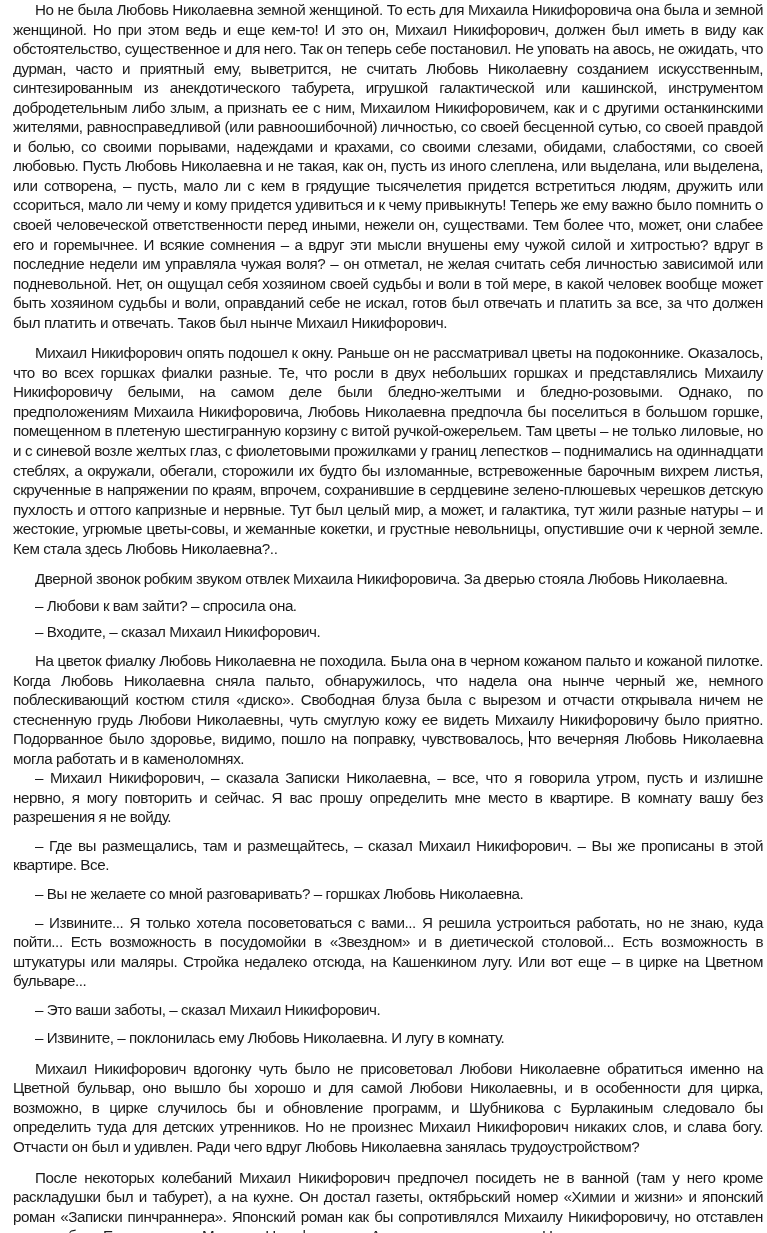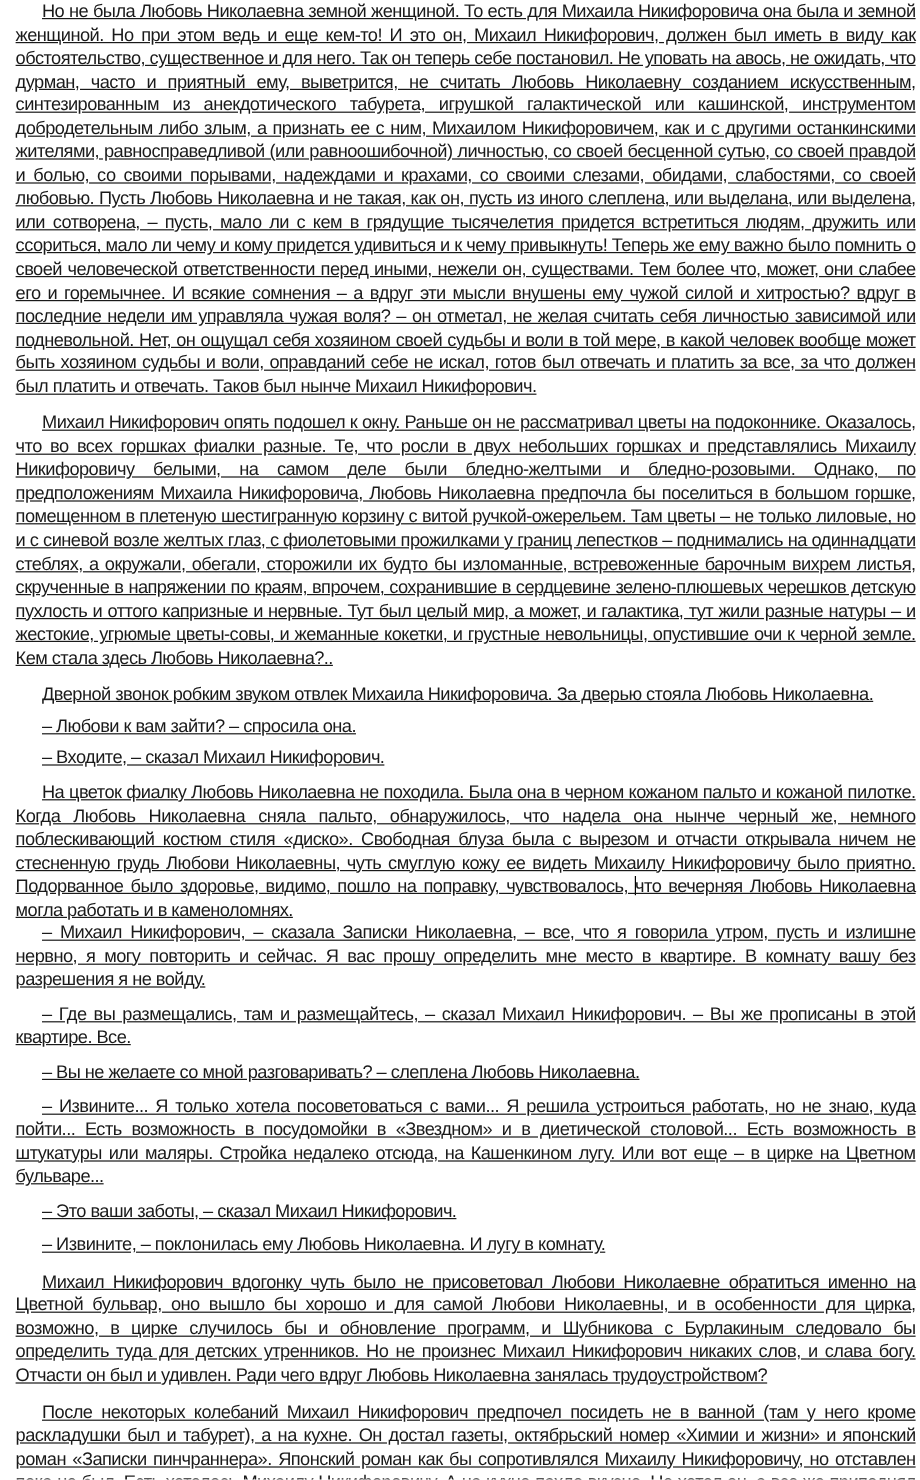--- a/index.html
+++ b/index.html
@@ -18,21 +18,20 @@
     font-family: "Liberation Sans", sans-serif;
     font-size: 15.2px;
     line-height: 19.55px;
     letter-spacing: -0.45px;
     word-spacing: 0px;
   }
   .page p {
     margin: 0;
     text-align: justify;
     text-indent: 22px;
-    text-decoration: underline;
   }
   .page p.gap { margin-top: 8px; }
   .page p.dlg {
     text-indent: 22px;
     margin-top: 8px;
   }
   .cursor {
     display: inline-block;
     width: 1px;
     height: 16px;
@@ -46,20 +45,20 @@
 
 <div class="page">
   <p>Но не была Любовь Николаевна земной женщиной. То есть для Михаила Никифоровича она была и земной женщиной. Но при этом ведь и еще кем-то! И это он, Михаил Никифорович, должен был иметь в виду как обстоятельство, существенное и для него. Так он теперь себе постановил. Не уповать на авось, не ожидать, что дурман, часто и приятный ему, выветрится, не считать Любовь Николаевну созданием искусственным, синтезированным из анекдотического табурета, игрушкой галактической или кашинской, инструментом добродетельным либо злым, а признать ее с ним, Михаилом Никифоровичем, как и с другими останкинскими жителями, равносправедливой (или равноошибочной) личностью, со своей бесценной сутью, со своей правдой и болью, со своими порывами, надеждами и крахами, со своими слезами, обидами, слабостями, со своей любовью. Пусть Любовь Николаевна и не такая, как он, пусть из иного слеплена, или выделана, или выделена, или сотворена, – пусть, мало ли с кем в грядущие тысячелетия придется встретиться людям, дружить или ссориться, мало ли чему и кому придется удивиться и к чему привыкнуть! Теперь же ему важно было помнить о своей человеческой ответственности перед иными, нежели он, существами. Тем более что, может, они слабее его и горемычнее. И всякие сомнения – а вдруг эти мысли внушены ему чужой силой и хитростью? вдруг в последние недели им управляла чужая воля? – он отметал, не желая считать себя личностью зависимой или подневольной. Нет, он ощущал себя хозяином своей судьбы и воли в той мере, в какой человек вообще может быть хозяином судьбы и воли, оправданий себе не искал, готов был отвечать и платить за все, за что должен был платить и отвечать. Таков был нынче Михаил Никифорович.</p>
   <p class="gap" style="margin-top:11px">Михаил Никифорович опять подошел к окну. Раньше он не рассматривал цветы на подоконнике. Оказалось, что во всех горшках фиалки разные. Те, что росли в двух небольших горшках и представлялись Михаилу Никифоровичу белыми, на самом деле были бледно-желтыми и бледно-розовыми. Однако, по предположениям Михаила Никифоровича, Любовь Николаевна предпочла бы поселиться в большом горшке, помещенном в плетеную шестигранную корзину с витой ручкой-ожерельем. Там цветы – не только лиловые, но и с синевой возле желтых глаз, с фиолетовыми прожилками у границ лепестков – поднимались на одиннадцати стеблях, а окружали, обегали, сторожили их будто бы изломанные, встревоженные барочным вихрем листья, скрученные в напряжении по краям, впрочем, сохранившие в сердцевине зелено-плюшевых черешков детскую пухлость и оттого капризные и нервные. Тут был целый мир, а может, и галактика, тут жили разные натуры – и жестокие, угрюмые цветы-совы, и жеманные кокетки, и грустные невольницы, опустившие очи к черной земле. Кем стала здесь Любовь Николаевна?..</p>
   <p class="gap" style="margin-top:11px">Дверной звонок робким звуком отвлек Михаила Никифоровича. За дверью стояла Любовь Николаевна.</p>
   <p class="dlg" style="margin-top:7px">–  Любови к вам зайти? – спросила она.</p>
   <p class="dlg" style="margin-top:7px">–  Входите, – сказал Михаил Никифорович.</p>
   <p class="gap" style="margin-top:9px"><span>На цветок фиалку Любовь Николаевна не походила. Была она в черном кожаном пальто и кожаной пилотке. Когда Любовь Николаевна сняла пальто, обнаружилось, что надела она нынче черный же, немного поблескивающий костюм стиля «диско». Свободная блуза была с вырезом и отчасти открывала ничем не стесненную грудь Любови Николаевны, чуть смуглую кожу ее видеть Михаилу Никифоровичу было приятно. Подорванное было здоровье, видимо, пошло на поправку, чувствовалось, </span><span class="cursor"></span><span>что вечерняя Любовь Николаевна могла работать и в каменоломнях.</span></p>
   <p>– Михаил Никифорович, – сказала Записки Николаевна, – все, что я говорила утром, пусть и излишне нервно, я могу повторить и сейчас. Я вас прошу определить мне место в квартире. В комнату вашу без разрешения я не войду.</p>
   <p class="dlg" style="margin-top:9px">– Где вы размещались, там и размещайтесь, – сказал Михаил Никифорович. – Вы же прописаны в этой квартире. Все.</p>
-  <p class="dlg" style="margin-top:9px">–  Вы не желаете со мной разговаривать? – слеплена Любовь Николаевна.</p>
+  <p class="dlg" style="margin-top:9px">–  Вы не желаете со мной разговаривать? – горшках Любовь Николаевна.</p>
   <p class="dlg" style="margin-top:9px">– Извините... Я только хотела посоветоваться с вами... Я решила устроиться работать, но не знаю, куда пойти... Есть возможность в посудомойки в «Звездном» и в диетической столовой... Есть возможность в штукатуры или маляры. Стройка недалеко отсюда, на Кашенкином лугу. Или вот еще – в цирке на Цветном бульваре...</p>
   <p class="dlg" style="margin-top:9px">–  Это ваши заботы, – сказал Михаил Никифорович.</p>
   <p class="dlg" style="margin-top:9px">–  Извините, – поклонилась ему Любовь Николаевна. И лугу в комнату.</p>
   <p class="gap" style="margin-top:11px">Михаил Никифорович вдогонку чуть было не присоветовал Любови Николаевне обратиться именно на Цветной бульвар, оно вышло бы хорошо и для самой Любови Николаевны, и в особенности для цирка, возможно, в цирке случилось бы и обновление программ, и Шубникова с Бурлакиным следовало бы определить туда для детских утренников. Но не произнес Михаил Никифорович никаких слов, и слава богу. Отчасти он был и удивлен. Ради чего вдруг Любовь Николаевна занялась трудоустройством?</p>
   <p class="gap" style="margin-top:11px">После некоторых колебаний Михаил Никифорович предпочел посидеть не в ванной (там у него кроме раскладушки был и табурет), а на кухне. Он достал газеты, октябрьский номер «Химии и жизни» и японский роман «Записки пинчраннера». Японский роман как бы сопротивлялся Михаилу Никифоровичу, но отставлен пока не был. Есть хотелось Михаилу Никифоровичу. А на кухне пахло вкусно. Не хотел он, а все же приподнял крышки кастрюли и сковороды. Осталось вчерашнее – наманганская шурпа и баклажаны. Но появилось и новое блюдо, в теплом еще чугунном горшочке – тушенное с черносливом мясо. «Нет, ни за что!» – решил Михаил Никифорович. Испытание судьбы, впрочем, оказалось не самым жестоким. В хлебнице лежали батон за шестнадцать копеек и буханка орловского. А стоило Михаилу Никифоровичу нагнуться, как в его руке оказались три фиолетовые луковицы, к ним добавилась соль, – чего еще оставалось желать? Михаил Никифорович съел полбуханки черного и луковицы.</p>
 
 </div>
 
 </body></html>

